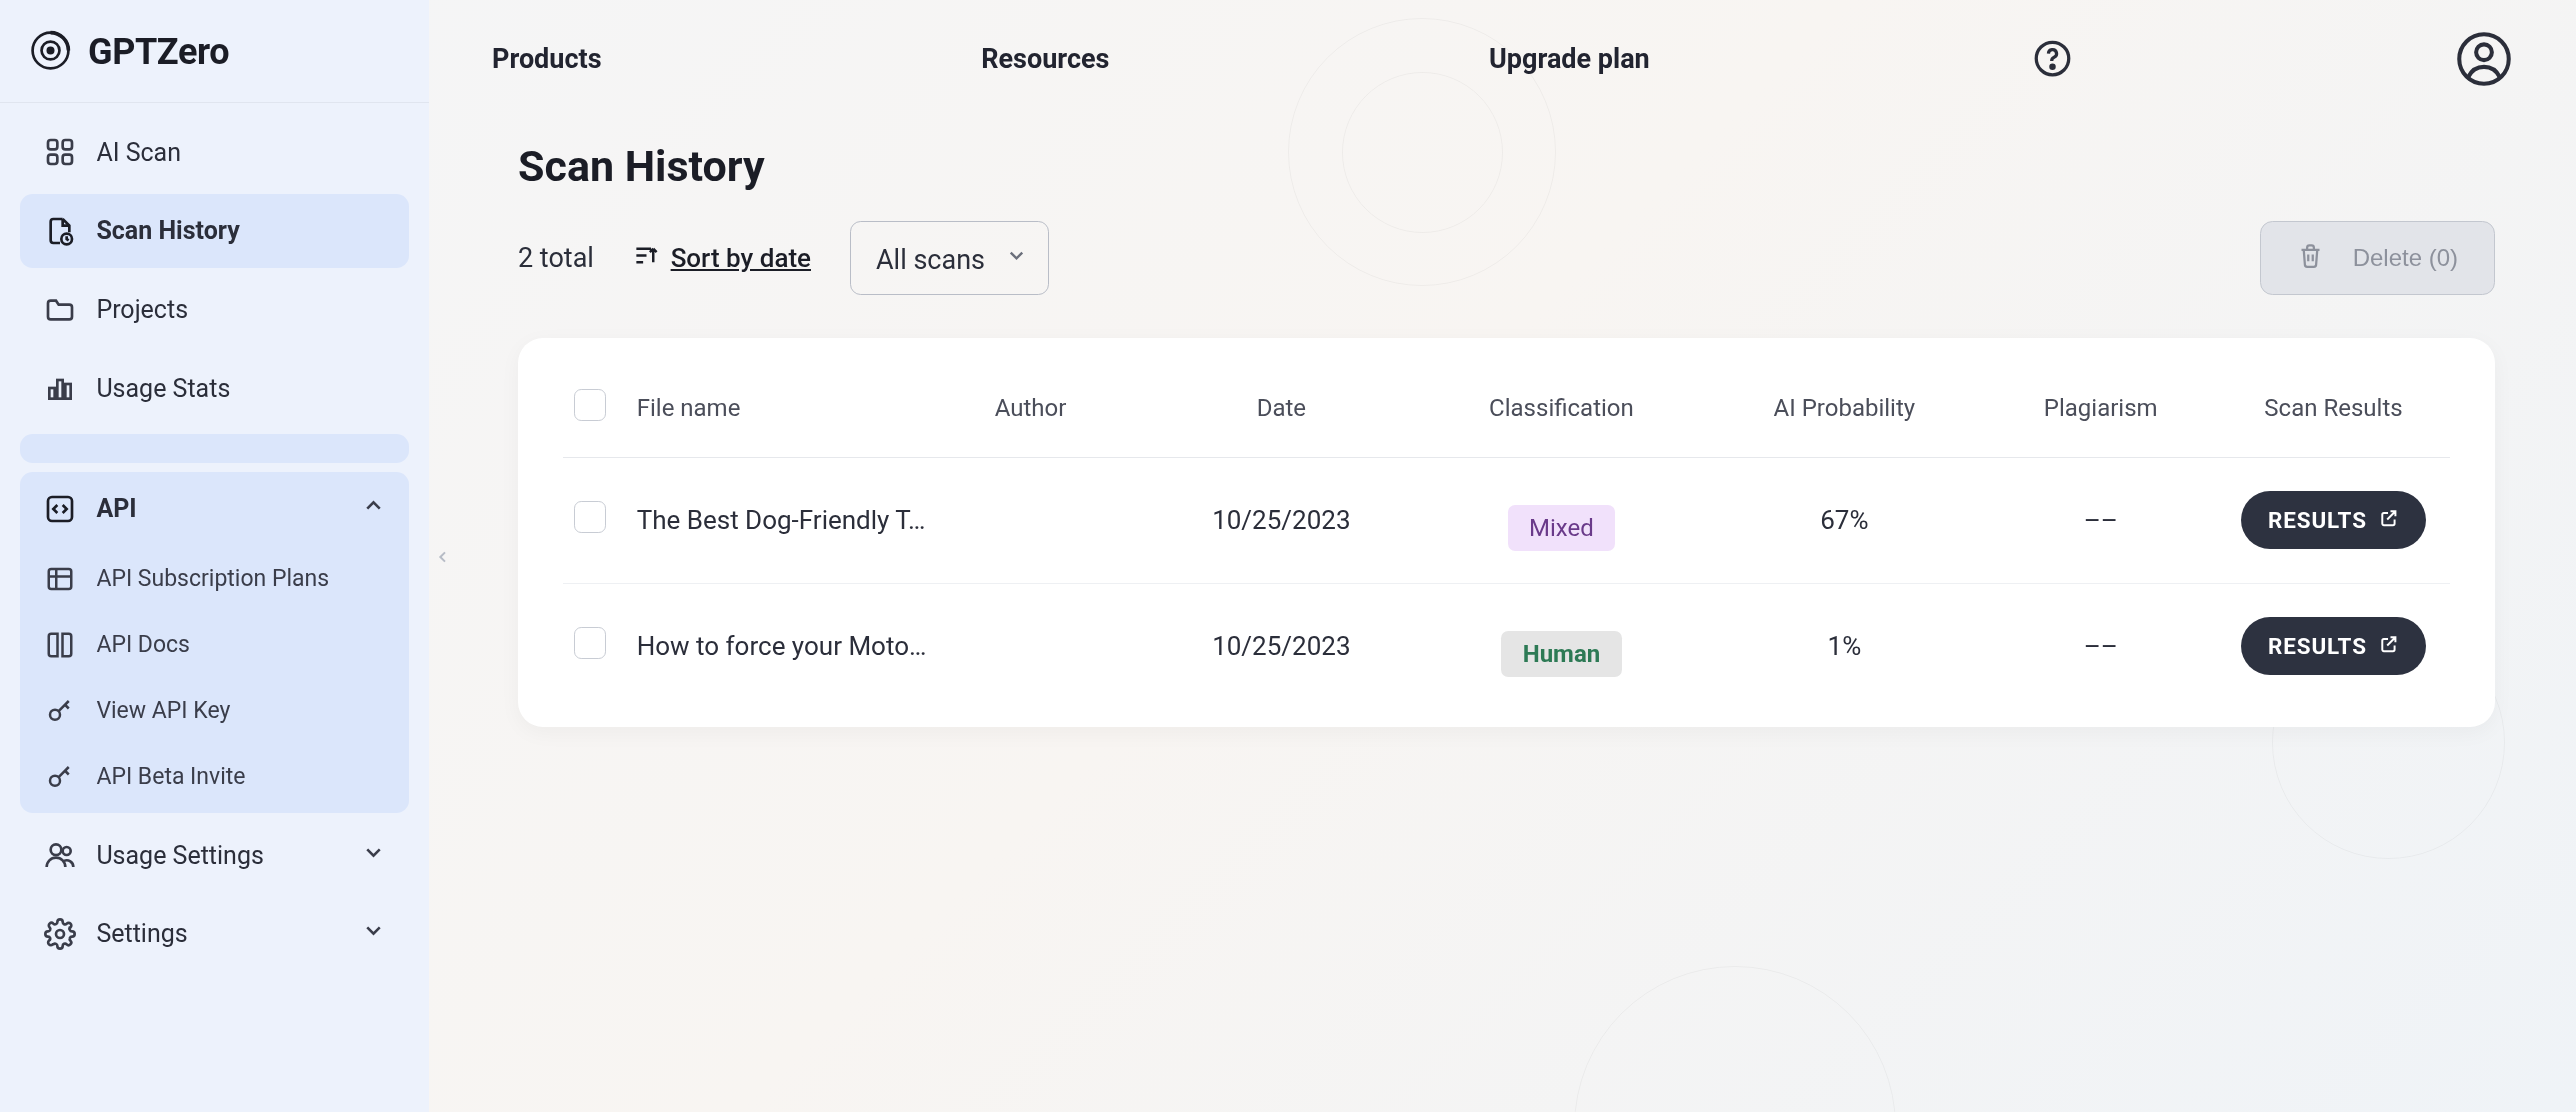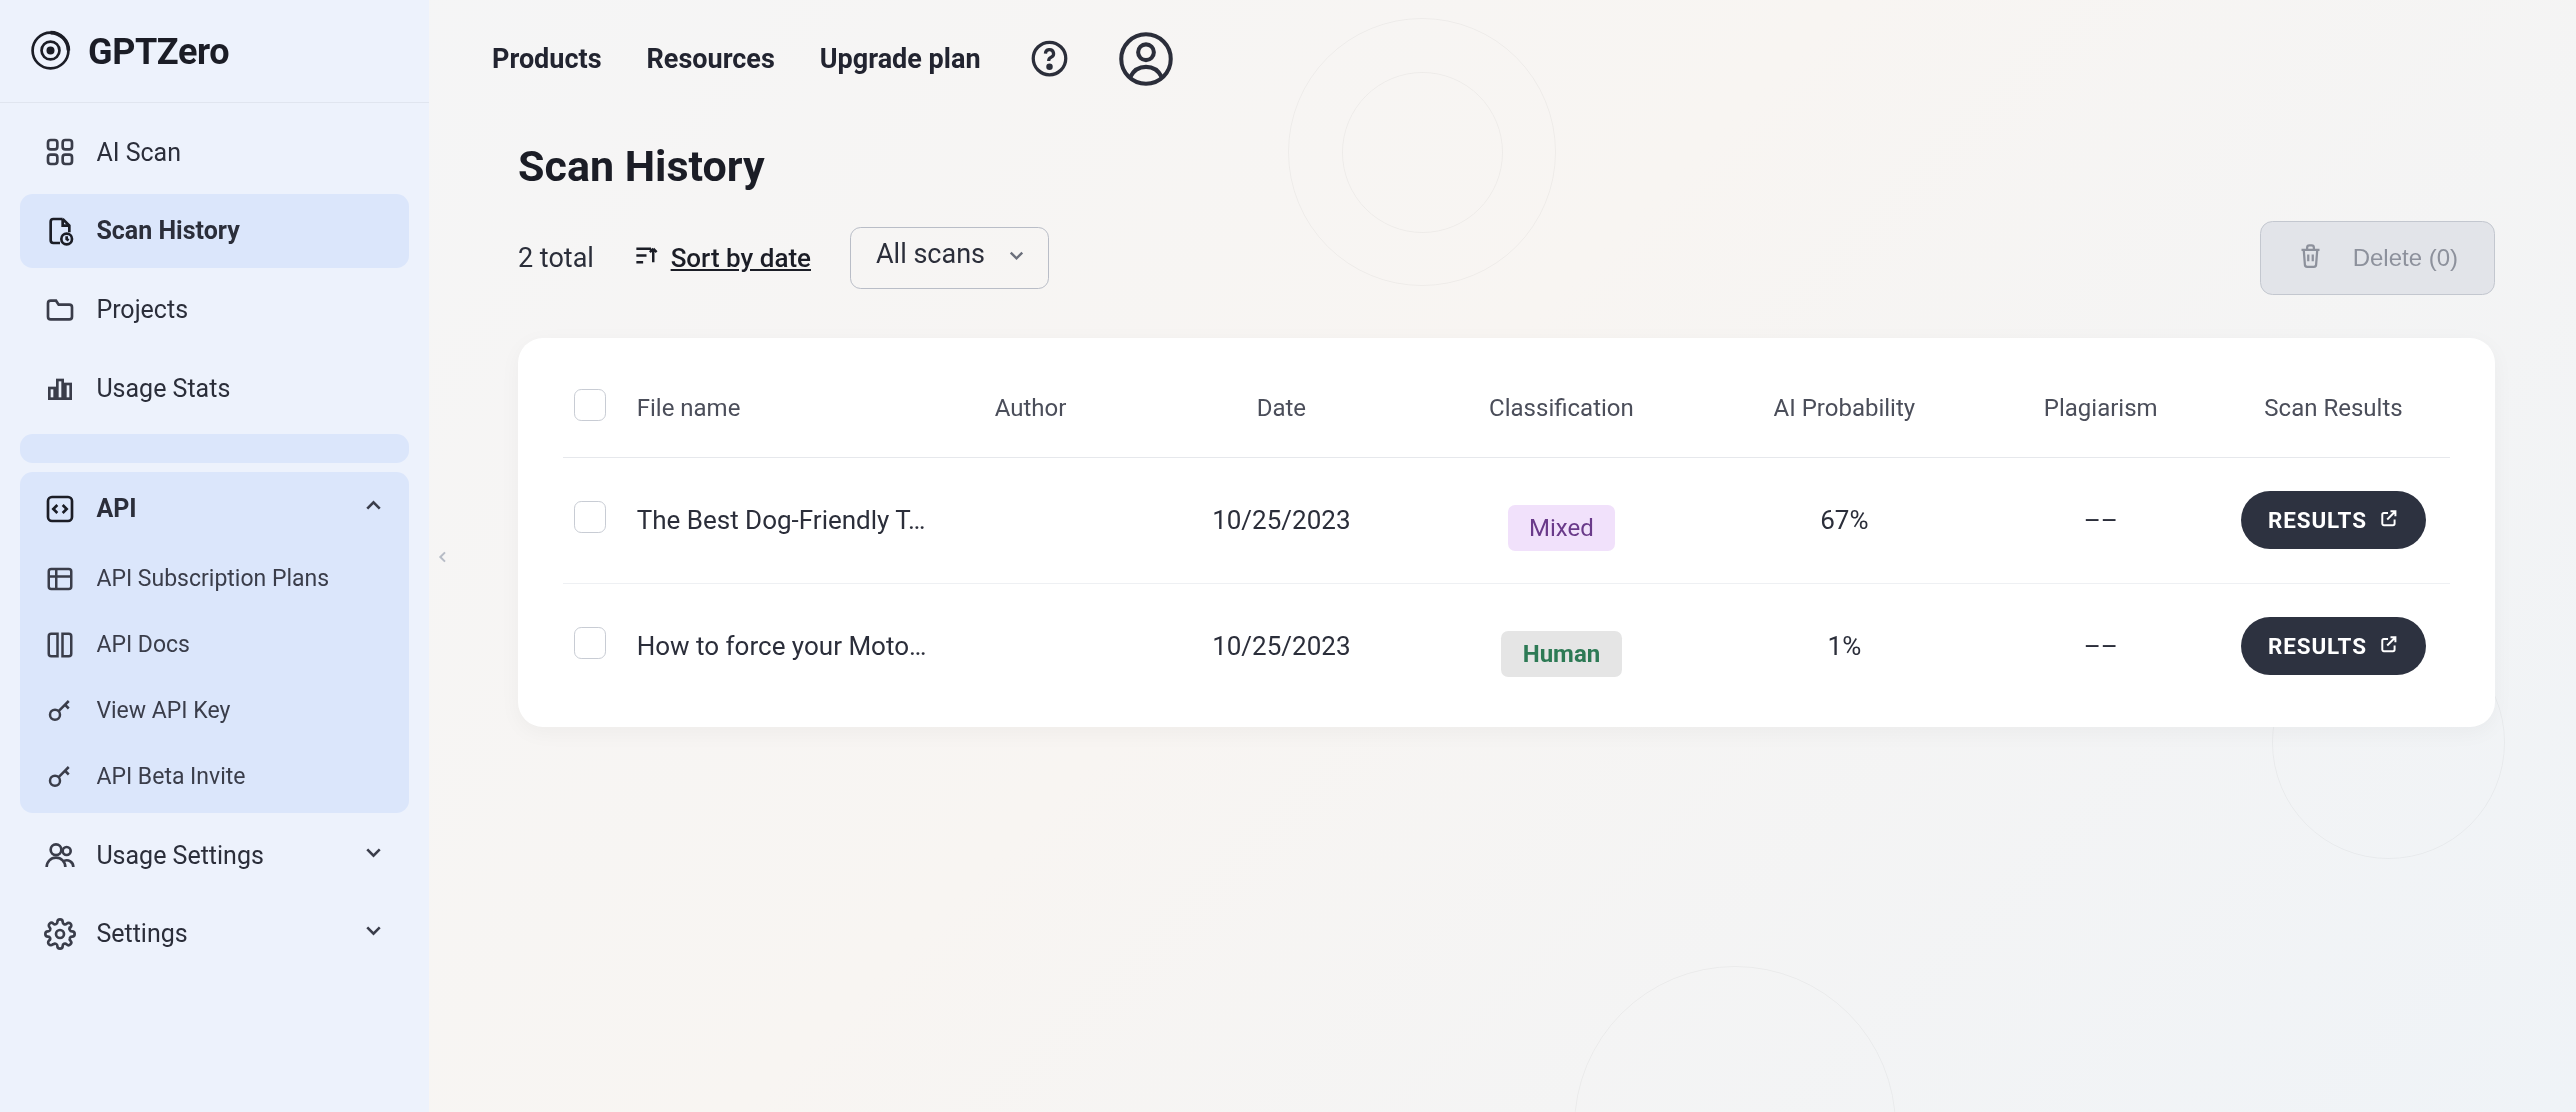--- a/index.html
+++ b/index.html
@@ -117,21 +117,21 @@
     
     .main {
       flex: 1;
       display: flex;
       flex-direction: column;
       position: relative;
     }
     .topbar {
       display: flex;
       align-items: center;
-      justify-content: flex-start;
+      justify-content: space-between;
       padding: 30px 63px 0 63px;
       gap: 45px;
     }
     .topbar a {
       font-size: 27px;
       font-weight: 700;
       color: #222430;
       text-decoration: none;
       cursor: pointer;
     }
@@ -167,21 +167,21 @@
       gap: 10.7px;
       font-size: 26px;
       text-decoration: underline;
       color: #1b1d26;
       cursor: pointer;
       font-weight: 500;
     }
     .filter-select {
       border: 1.8px solid #b9bdc7;
       border-radius: 10.7px;
-      padding: 10px 63px 18px 25px;
+      padding: 22px 63px 18px 25px;
       font-size: 27px;
       color: #2b2e3a;
       background: transparent;
       cursor: pointer;
       position: relative;
       display: flex;
       align-items: center;
     }
     .filter-select .chev-icon {
       position: absolute;

